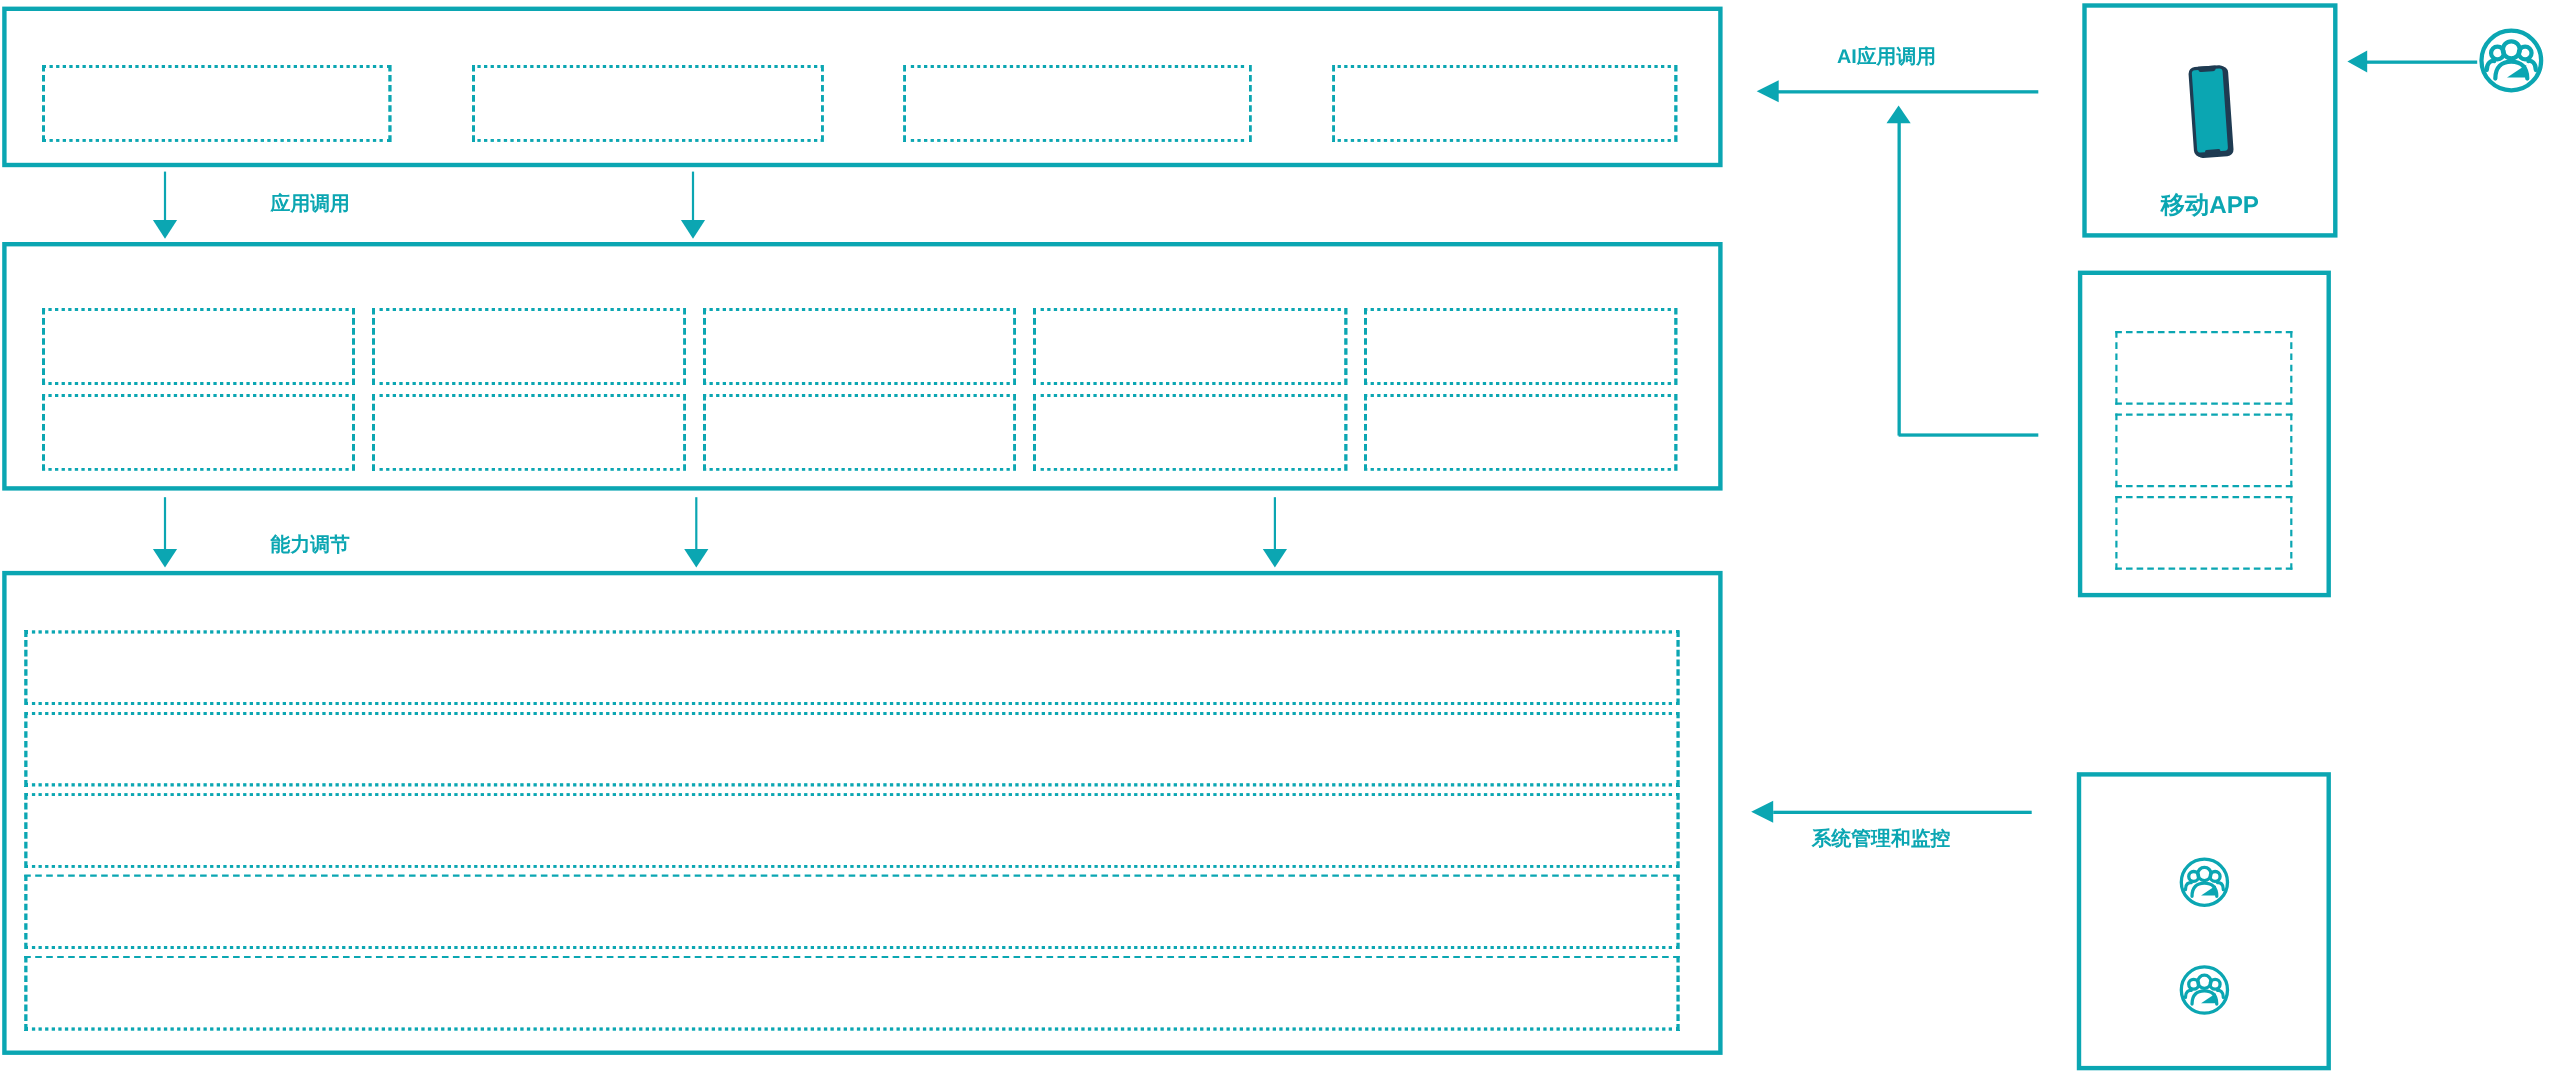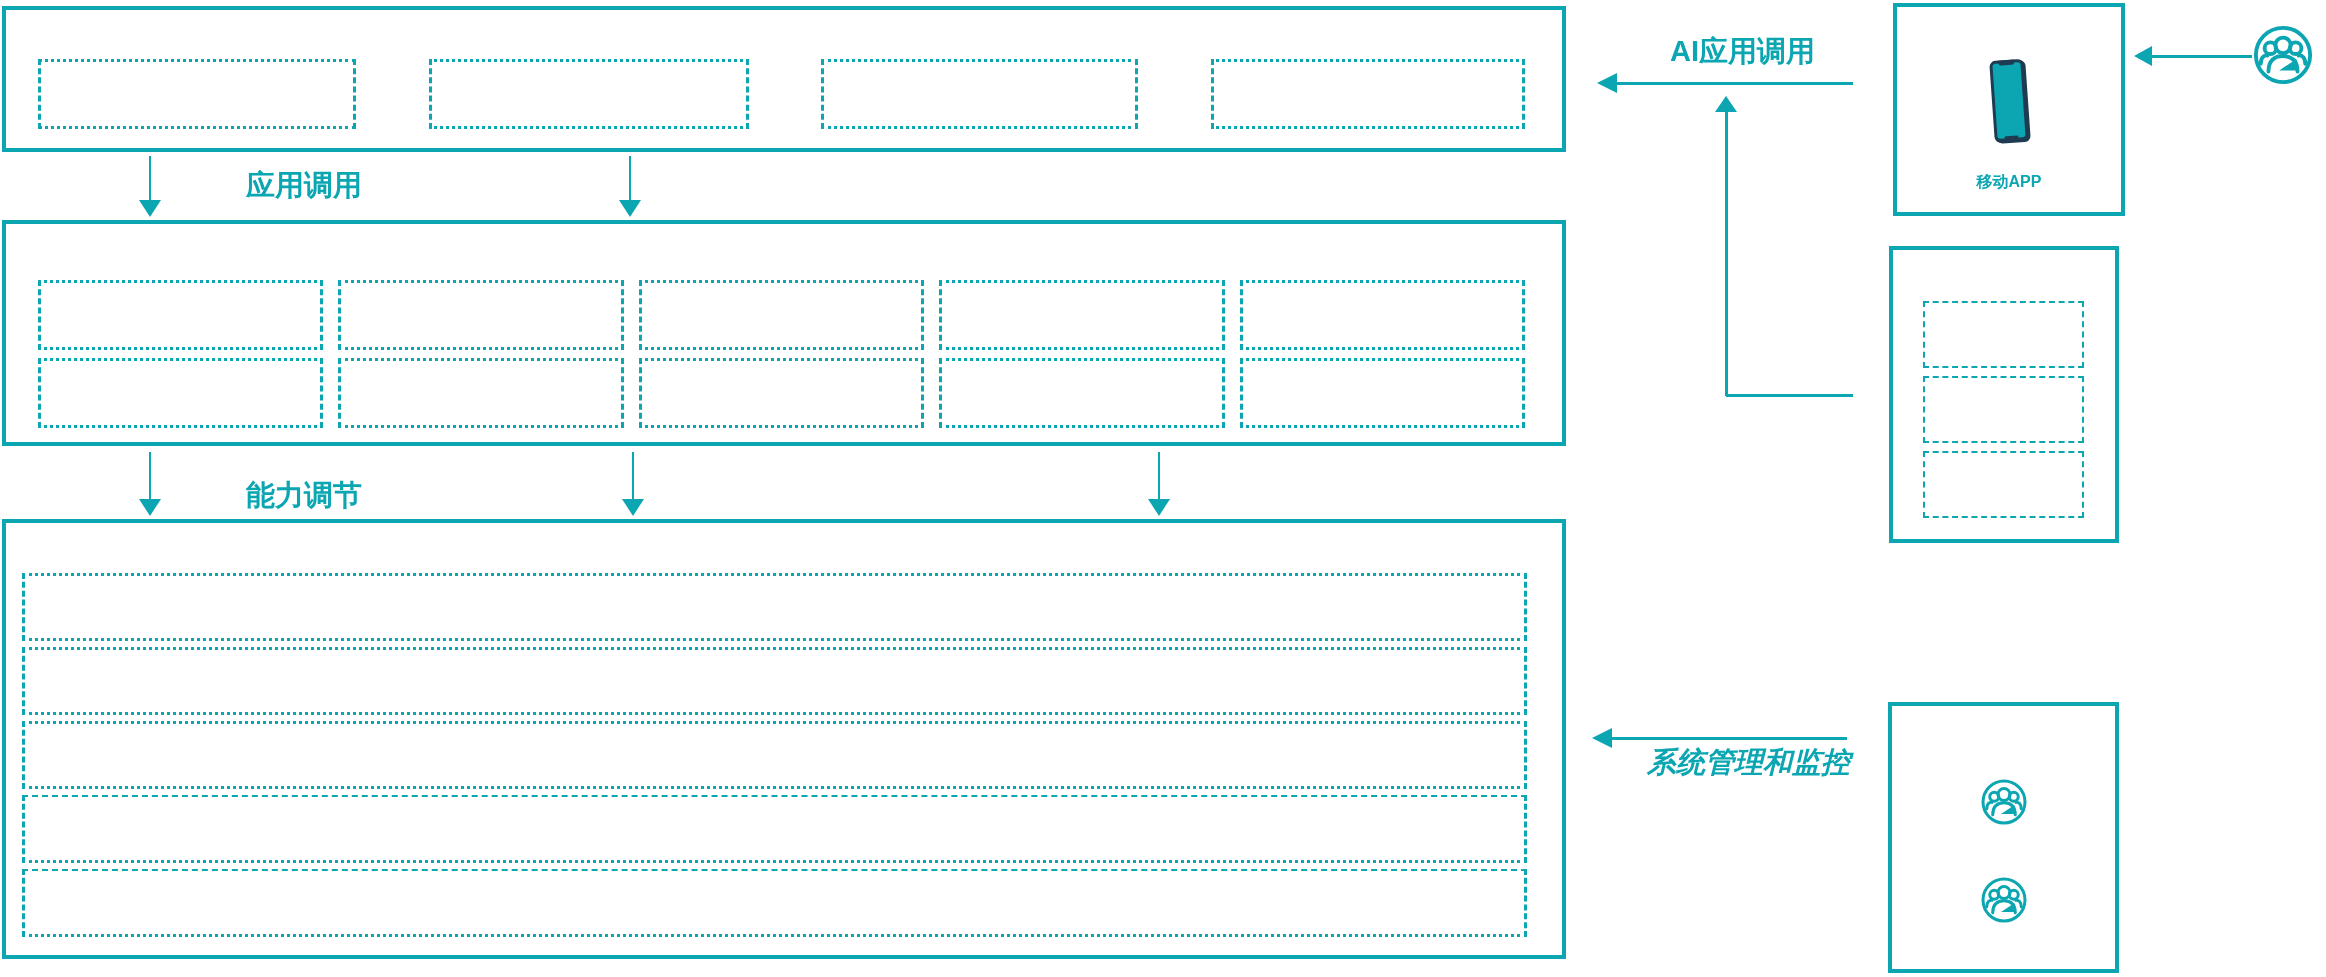--- a/index.html
+++ b/index.html
@@ -72,29 +72,29 @@
   .service-box .ph-light { width: 161px; height: 67px; flex: none; }
   .admin-box {
     left: 1888px; top: 702px; width: 231px; height: 271px;
     display: flex; flex-direction: column; align-items: center; gap: 50px;
     padding-top: 72px;
   }
 
   
   .flow-label {
     position: absolute;
-    font-size: 29px; font-weight: bold; line-height: 26px;
+    font-size: 18px; font-weight: bold; line-height: 26px;
     color: var(--accent); white-space: nowrap;
   }
   .lbl-app-call    { left: 246px; top: 172px; }
   .lbl-cap-adjust  { left: 246px; top: 482px; }
   .lbl-ai-call     { left: 1670px; top: 38px; }
-  .lbl-sys-monitor { left: 1647px; top: 749px; font-style: italic; }
+  .lbl-sys-monitor { left: 1647px; top: 749px; }
   .mobile-label {
-    font-size: 16px; font-weight: bold; color: var(--accent);
+    font-size: 22px; font-weight: bold; color: var(--accent);
     margin-top: 30px; white-space: nowrap;
   }
 
   
   .stem-v { position: absolute; width: 2px; background: var(--accent); }
   .stem-v3 { position: absolute; width: 3px; background: var(--accent); }
   .stem-h { position: absolute; height: 3px; background: var(--accent); }
   .head-down {
     position: absolute; width: 0; height: 0;
     border-left: 11px solid transparent; border-right: 11px solid transparent;

